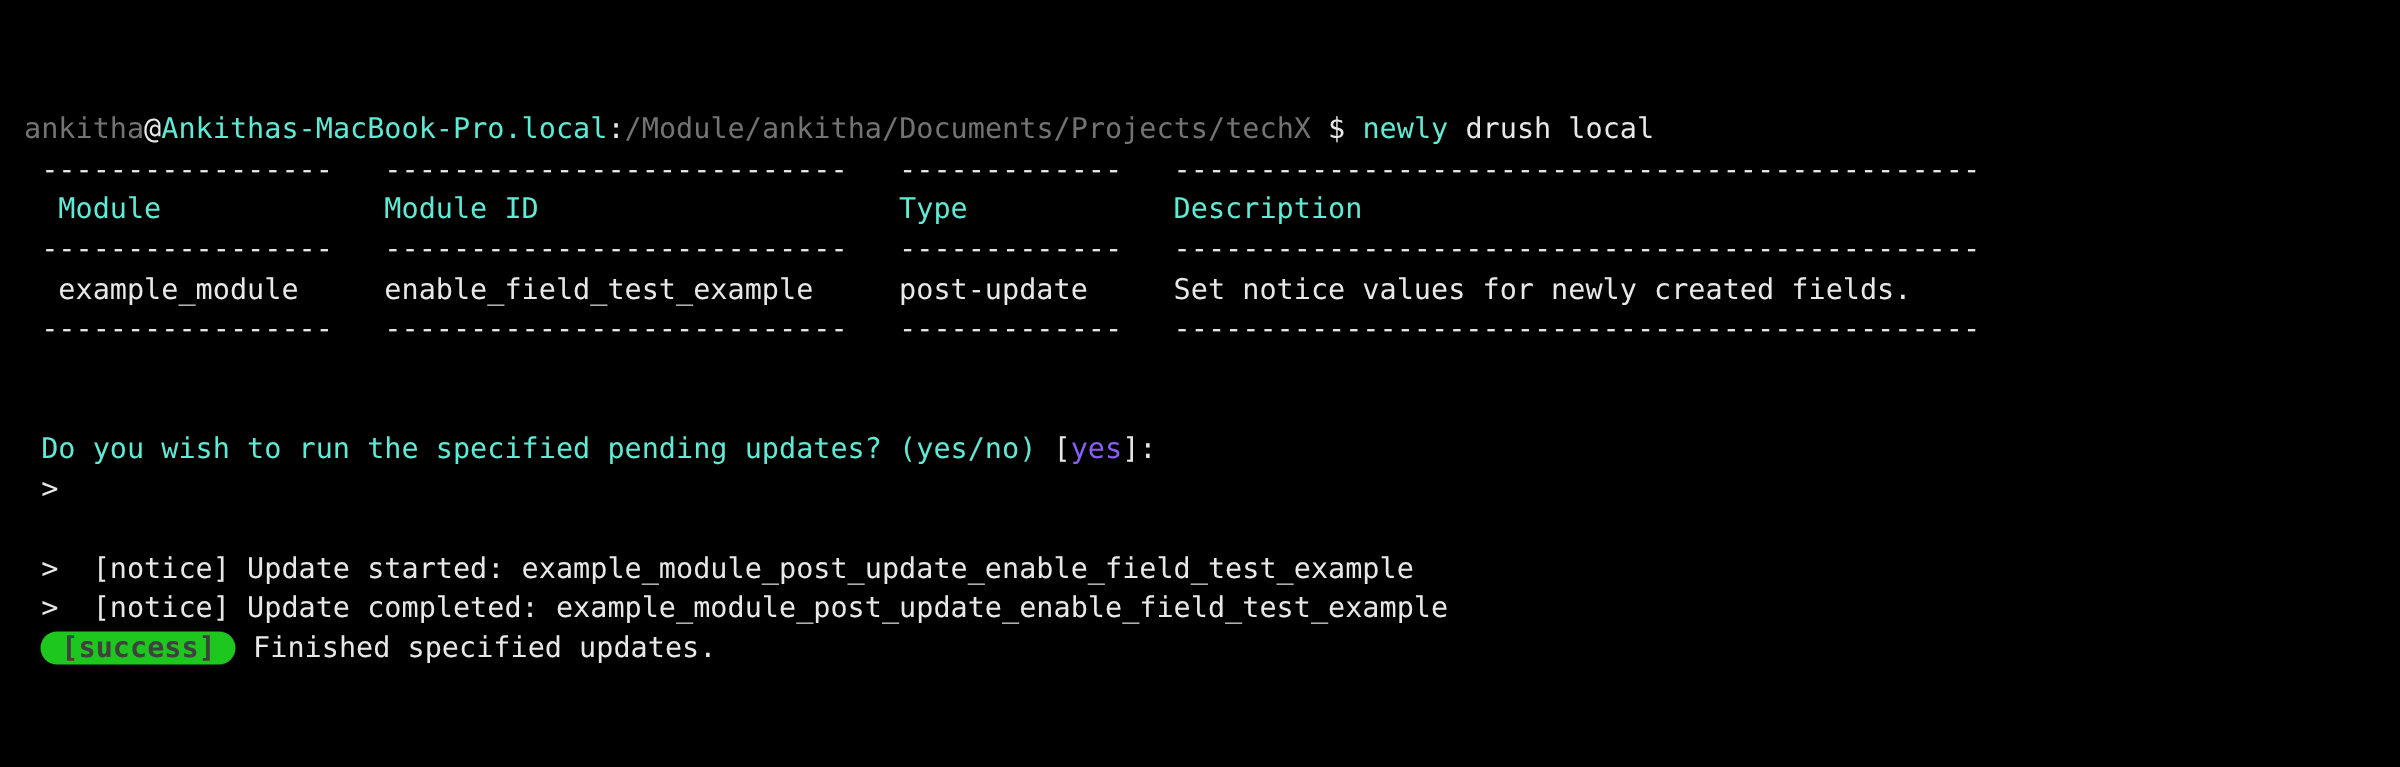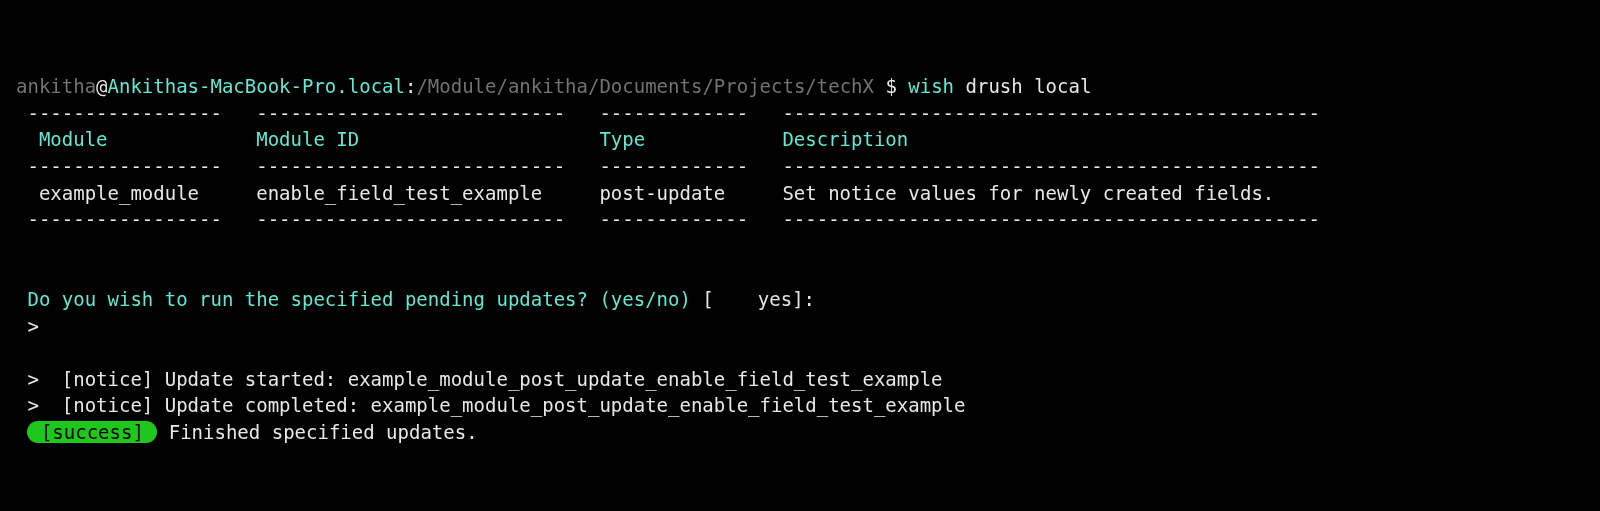--- a/index.html
+++ b/index.html
@@ -8,34 +8,34 @@
     background: #000000;
     font-family: "Menlo", "Monaco", "Consolas", monospace;
     font-size: 19px;
     line-height: 1.4;
     color: #e8e8e8;
     white-space: pre;
     overflow-x: auto;
   }
   .cyan { color: #737373; }
   .green { color: #5eead4; }
-  .yellow { color: #e5e5e5; margin-left: 44px; }
+  .yellow { color: #8b5cf6; }
   .white { color: #e8e8e8; }
   .success-badge {
     background: #1ec71e;
-    color: #000000;
-    font-weight: normal;
+    color: #404040;
+    font-weight: bold;
     padding: 0 2px;
     border-radius: 11px;
   }
 </style>
 </head>
 <body>
 
-<div><span><span class="cyan">ankitha</span><span class="white">@</span><span class="green">Ankithas-MacBook-Pro.local</span><span class="white">:</span><span class="cyan">/Module/ankitha/Documents/Projects/techX</span><span class="white"> $ </span><span class="green">wish</span><span class="white"> drush local</span></span>
+<div><span><span class="cyan">ankitha</span><span class="white">@</span><span class="green">Ankithas-MacBook-Pro.local</span><span class="white">:</span><span class="cyan">/Module/ankitha/Documents/Projects/techX</span><span class="white"> $ </span><span class="green">newly</span><span class="white"> drush local</span></span>
 <span class="white"> -----------------   ---------------------------   -------------   ----------------------------------------------- </span>
 <span class="green">  Module             Module ID                     Type            Description                                     </span>
 <span class="white"> -----------------   ---------------------------   -------------   ----------------------------------------------- </span>
 <span class="white">  example_module     enable_field_test_example     post-update     Set notice values for newly created fields.   </span>
 <span class="white"> -----------------   ---------------------------   -------------   ----------------------------------------------- </span>
 
 
 <span><span class="green"> Do you wish to run the specified pending updates? (yes/no) </span><span class="white">[</span><span class="yellow">yes</span><span class="white">]:</span></span>
 <span class="white"> &gt; </span>
 

